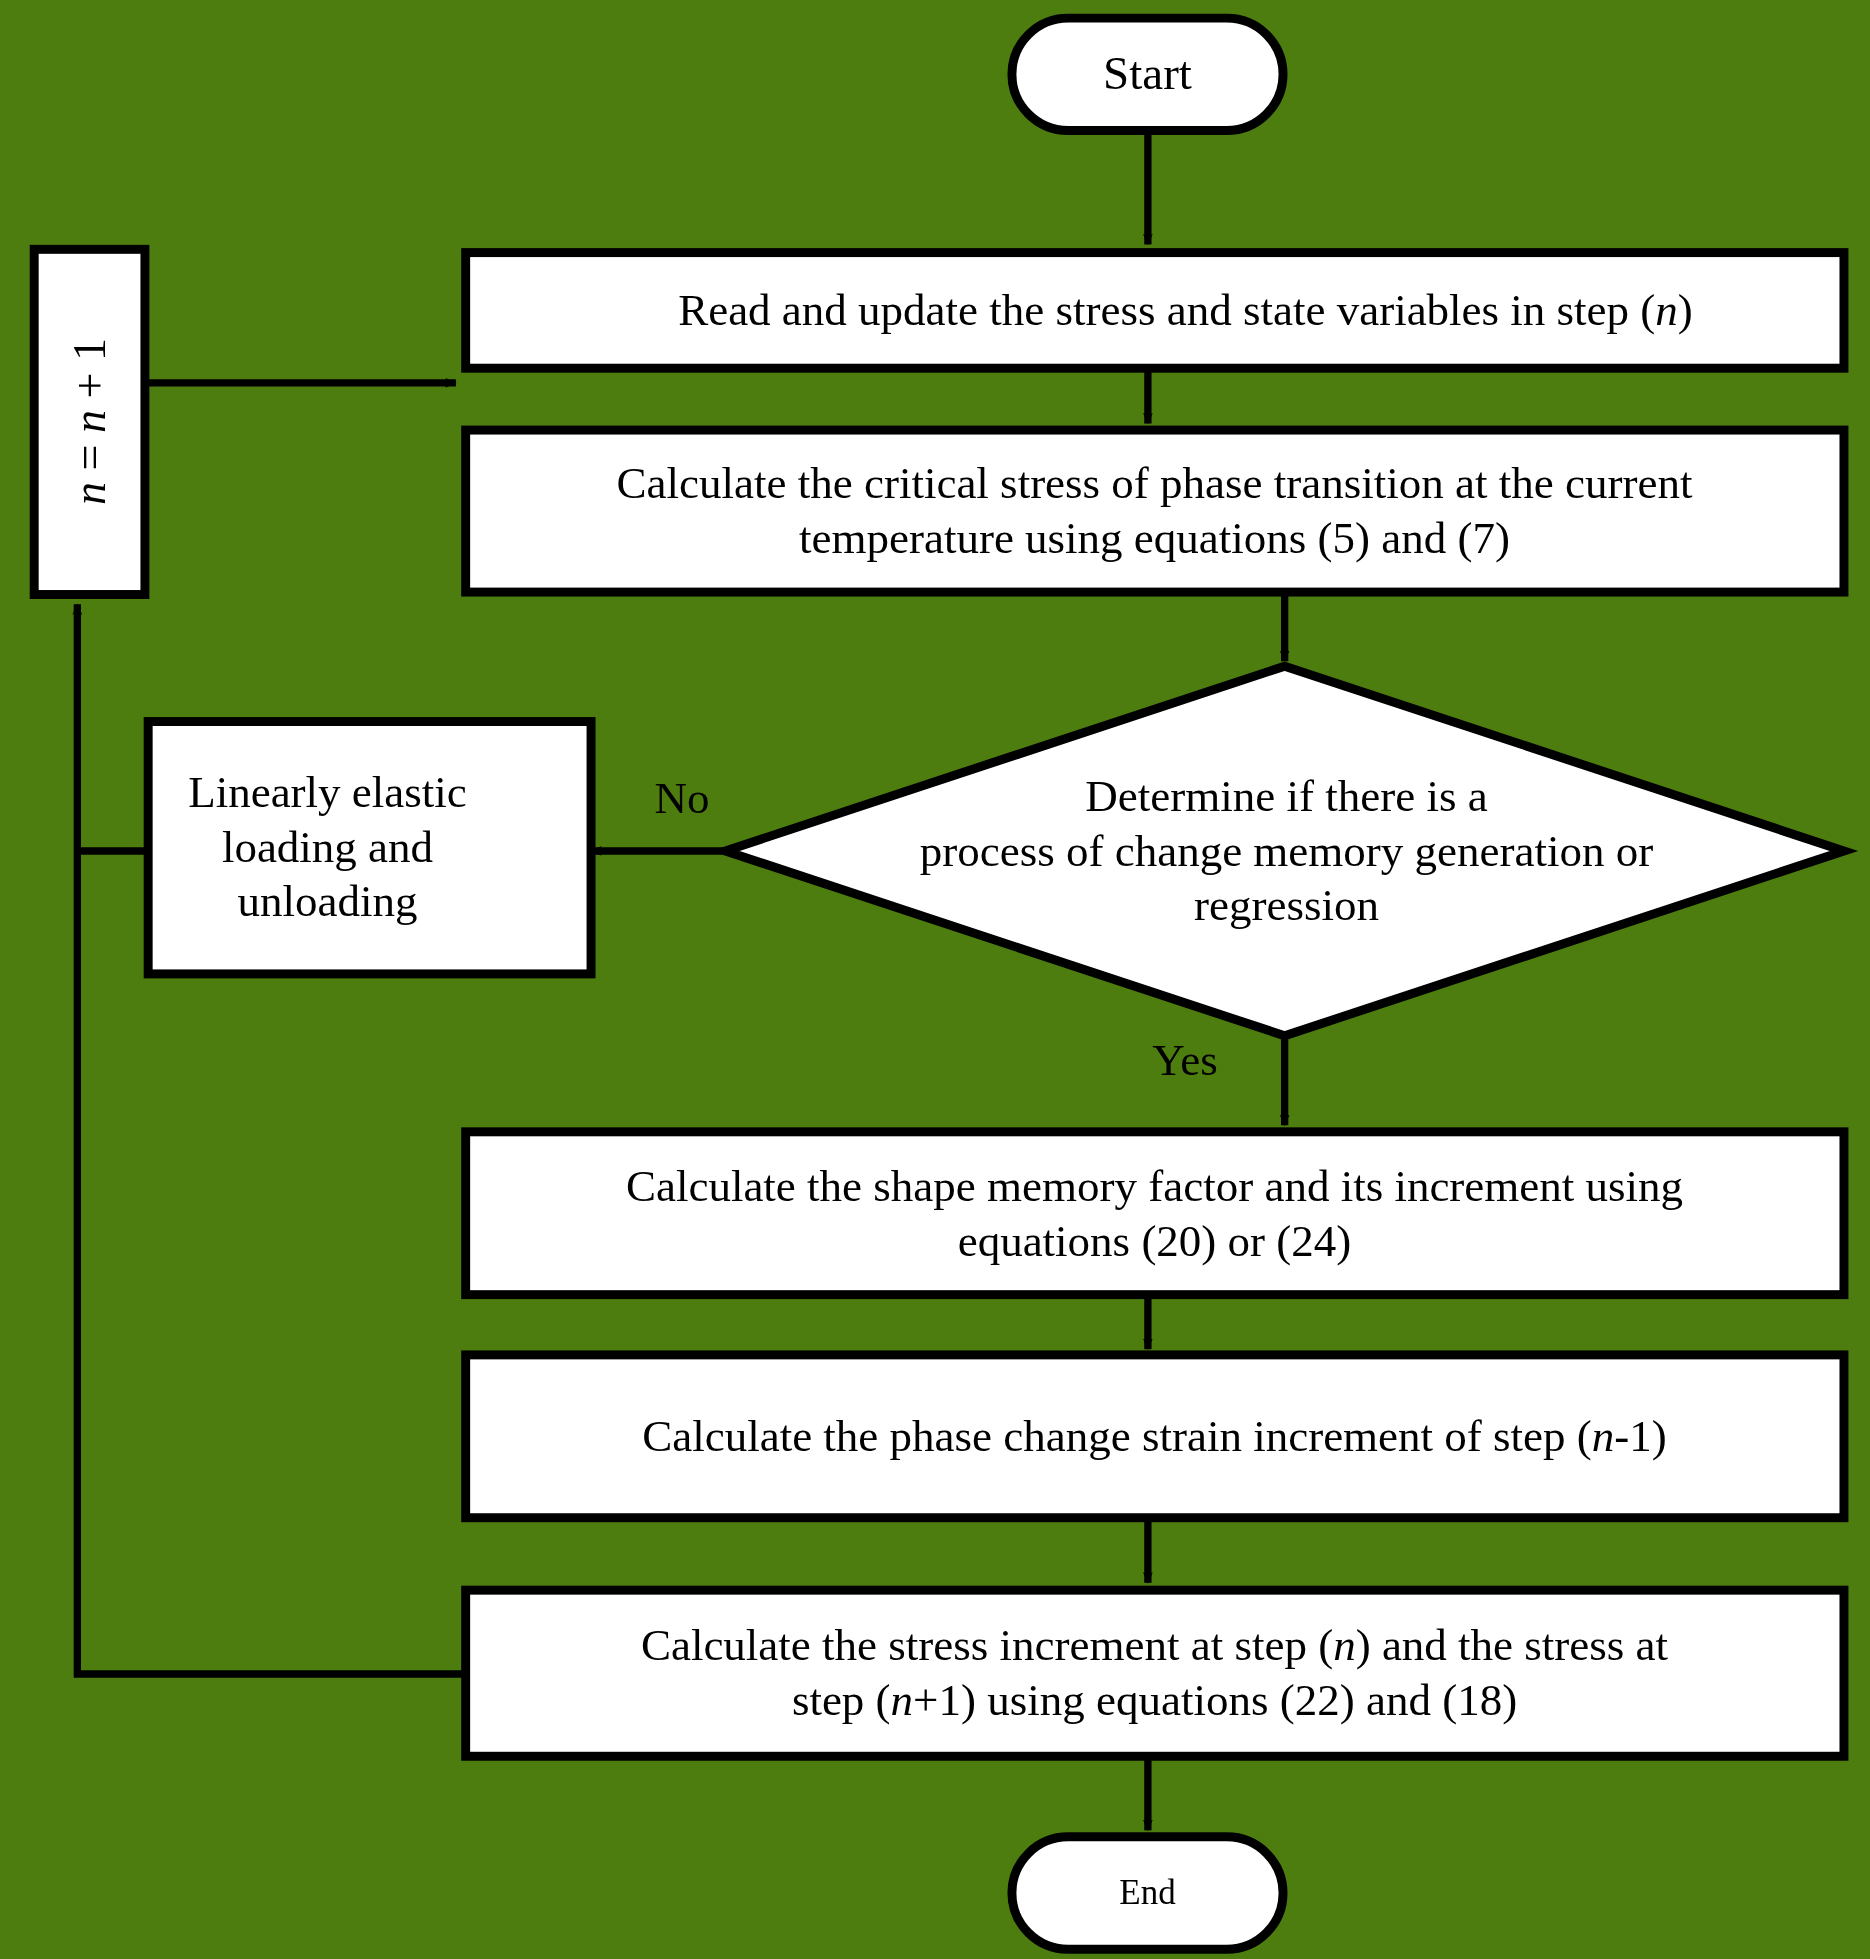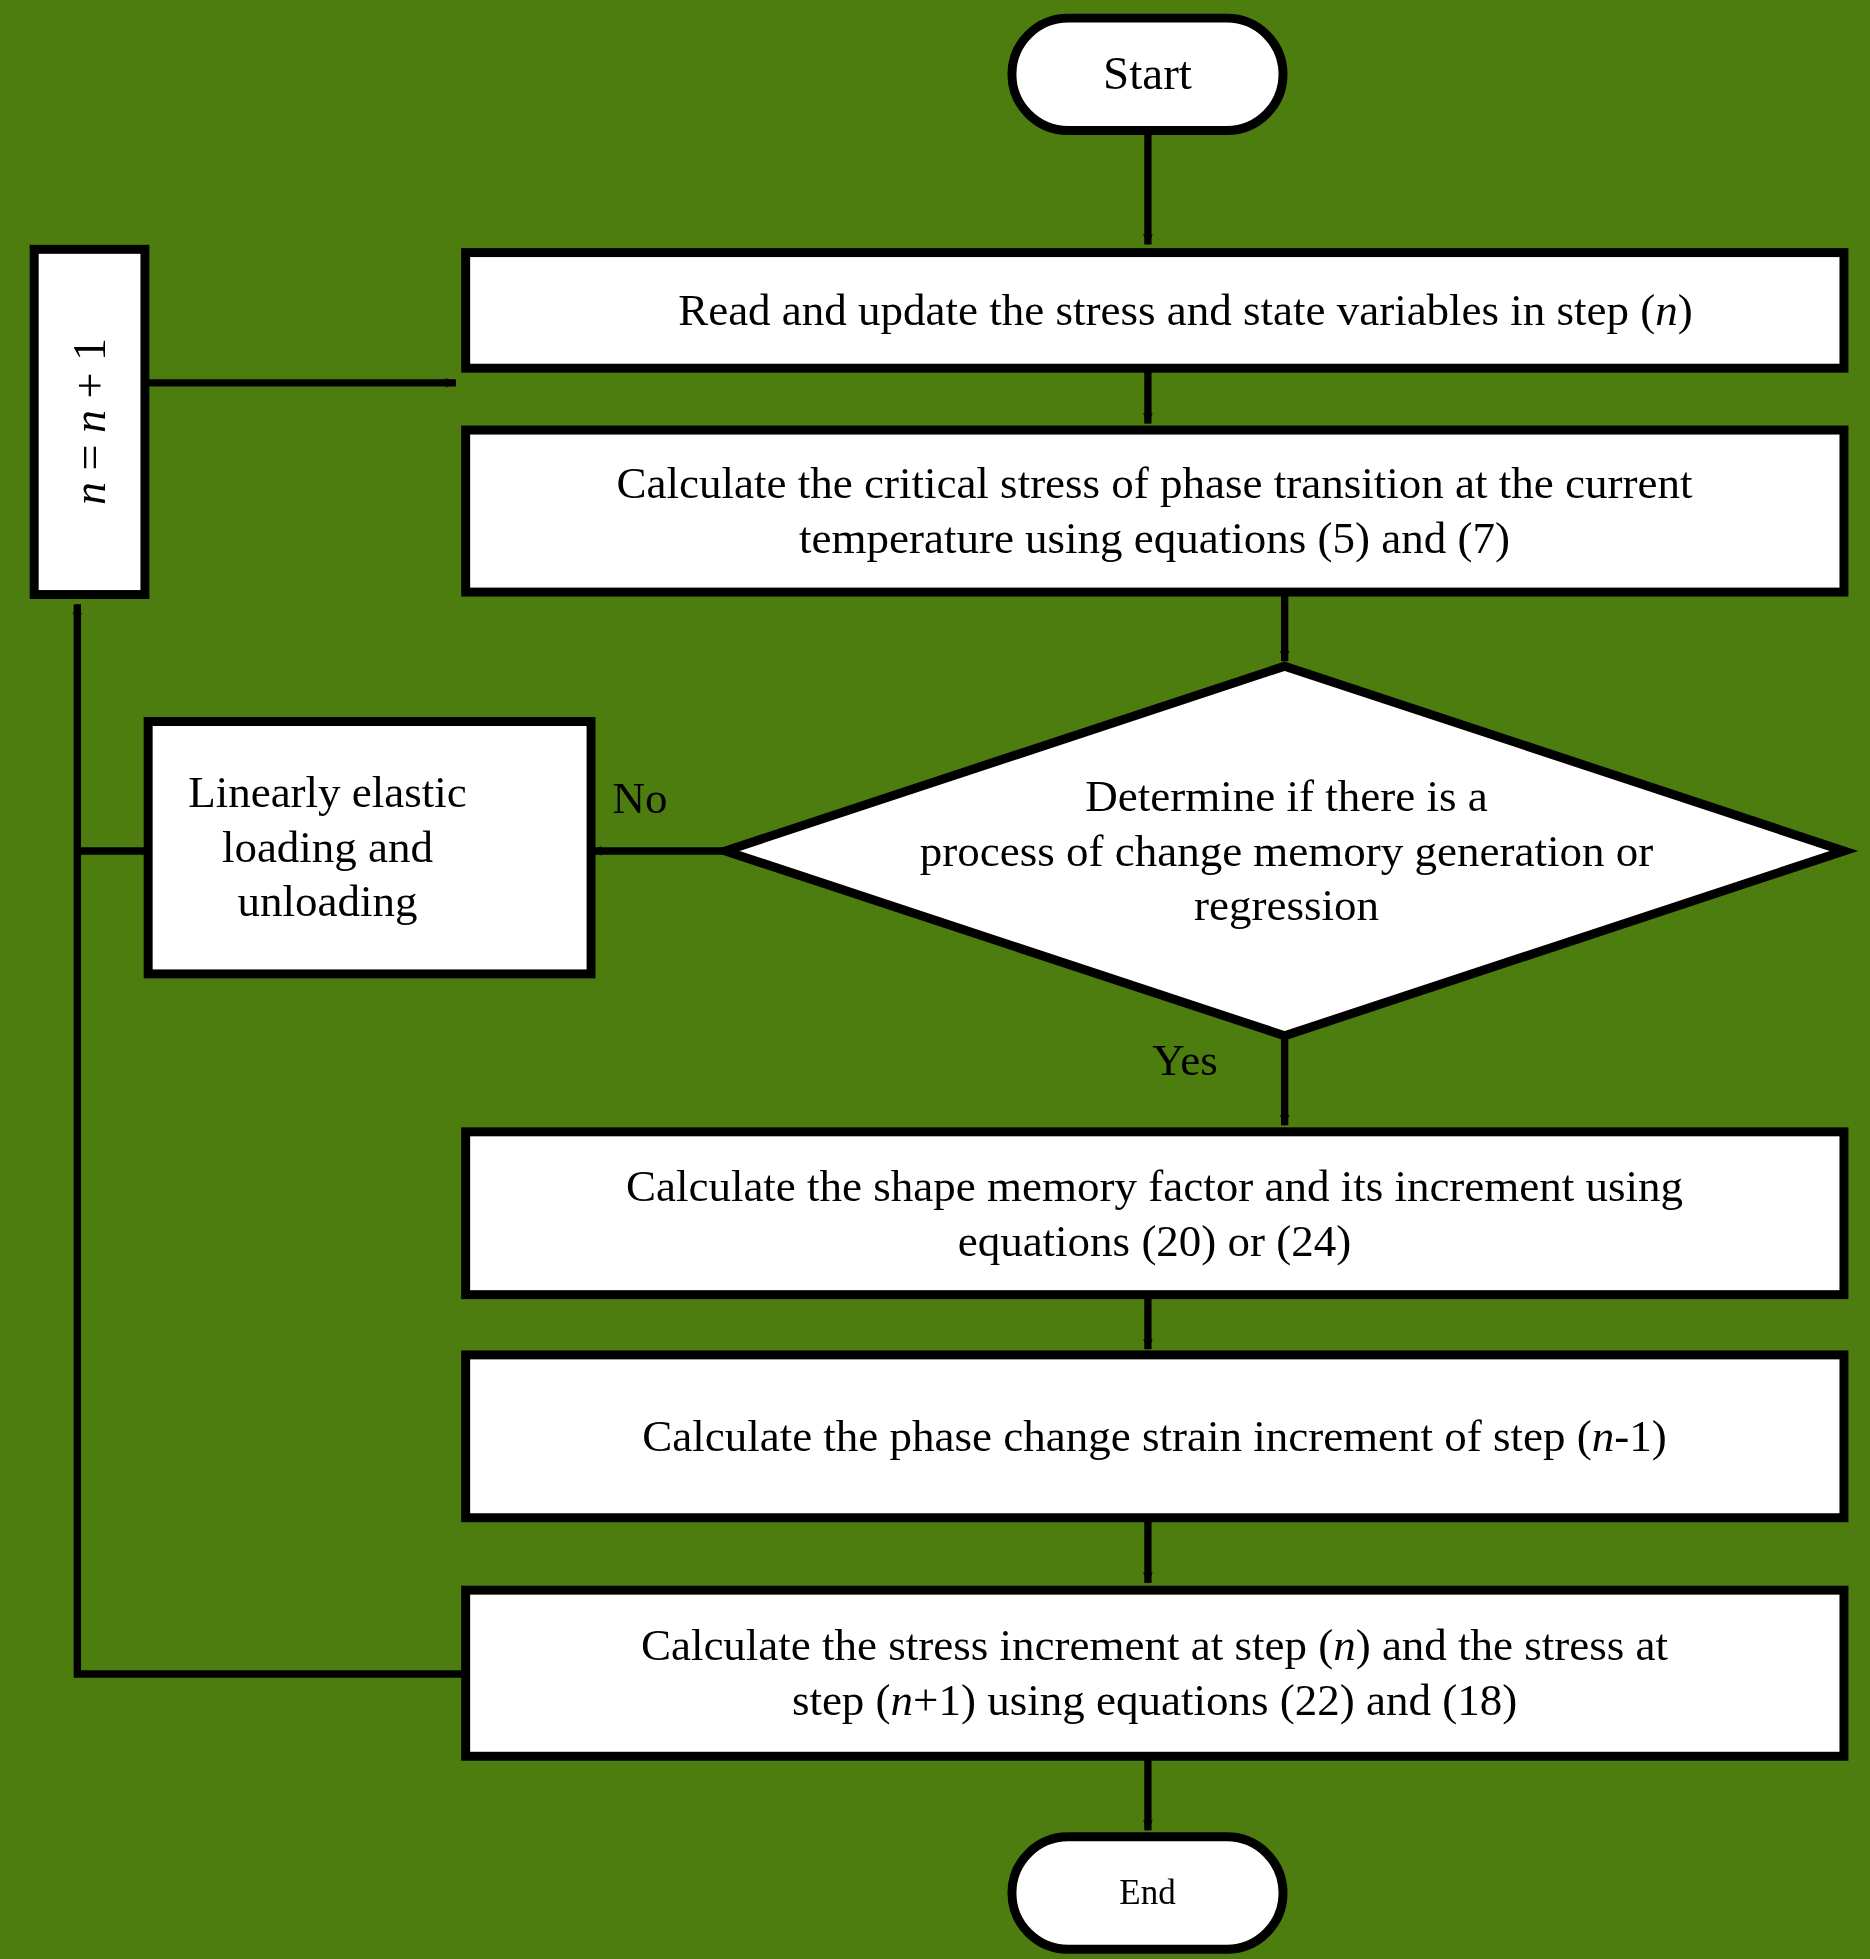--- a/index.html
+++ b/index.html
@@ -139,18 +139,18 @@
     <span><span>Calculate the phase change strain increment of step (</span><span class="it">n</span><span>-1)</span></span>
   </div>
 
   <div class="nodetext" style="left:472px; top:1590px; width:1365px; height:166px; font-size:45px; flex-direction:column;">
     <span><span>Calculate the stress increment at step (</span><span class="it">n</span><span>) and the stress at</span></span>
     <span><span>step (</span><span class="it">n</span><span>+1) using equations (22) and (18)</span></span>
   </div>
 
   <div class="nodetext" style="left:1012px; top:1837px; width:271px; height:112px; font-size:35px;">End</div>
 
-  <div class="edgelabel" style="left:587px; top:772px; width:106px; font-size:45px;">No</div>
+  <div class="edgelabel" style="left:629px; top:772px; width:106px; font-size:45px;">No</div>
 
   <div class="edgelabel" style="left:1124px; top:1034px; width:122px; font-size:45px;">Yes</div>
 
 </div>
 
 
 </body></html>

